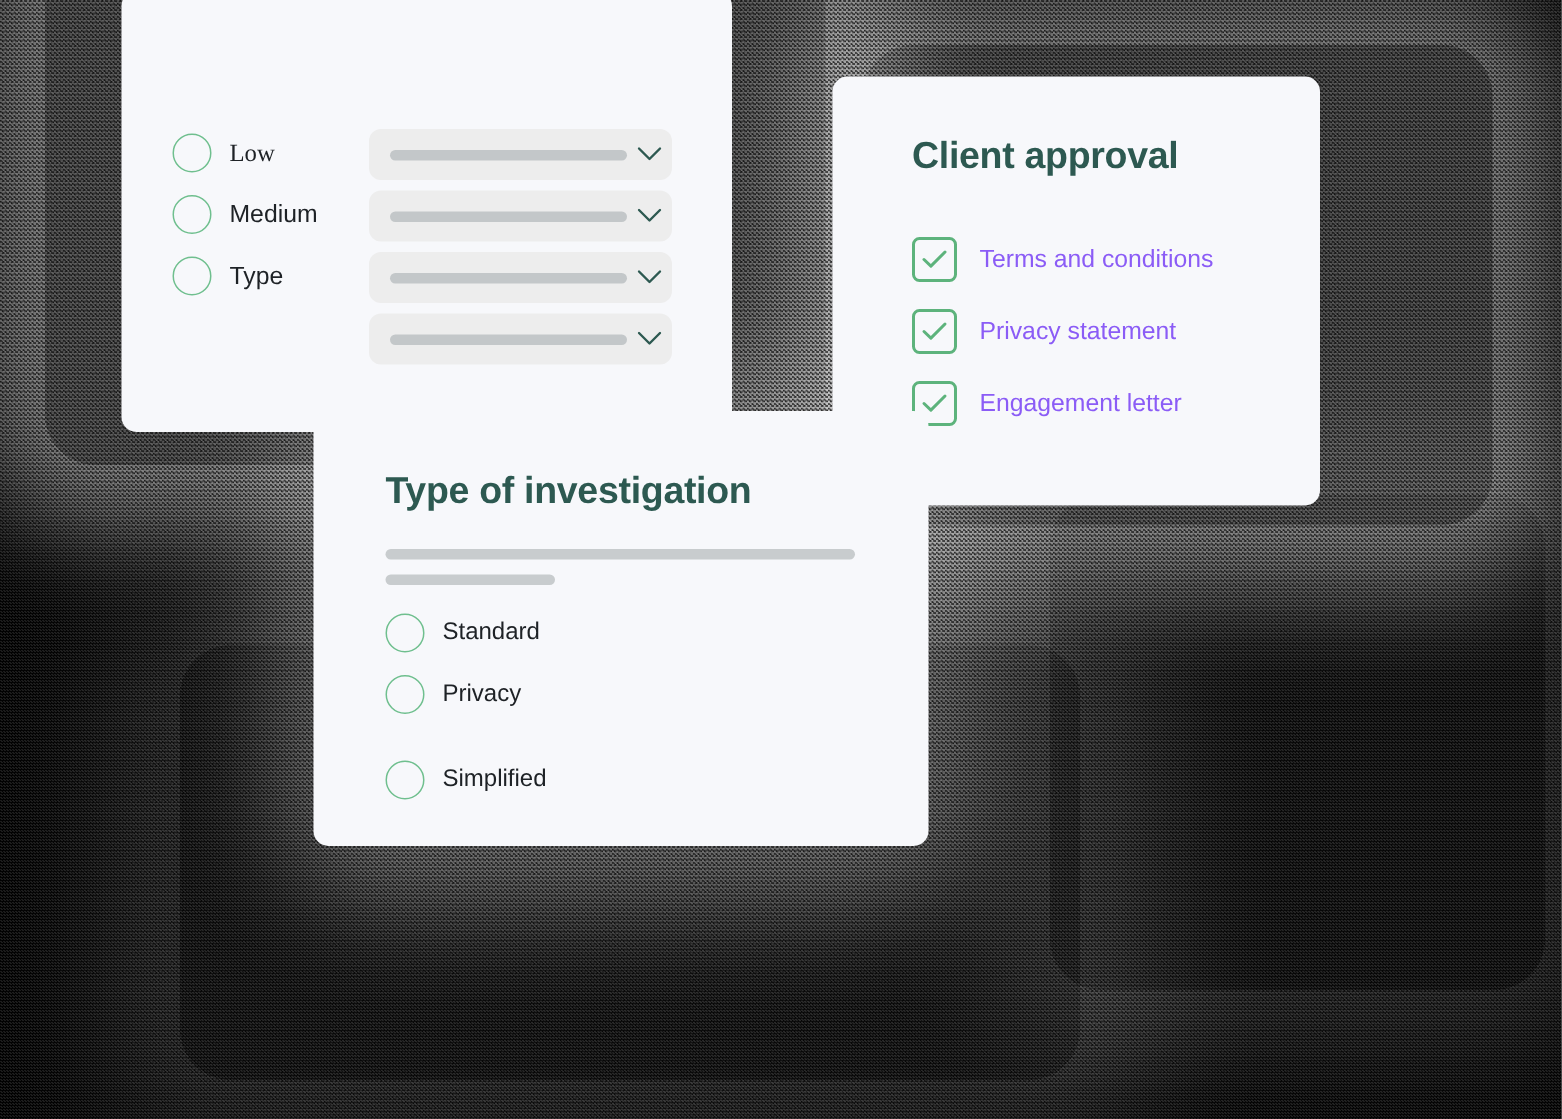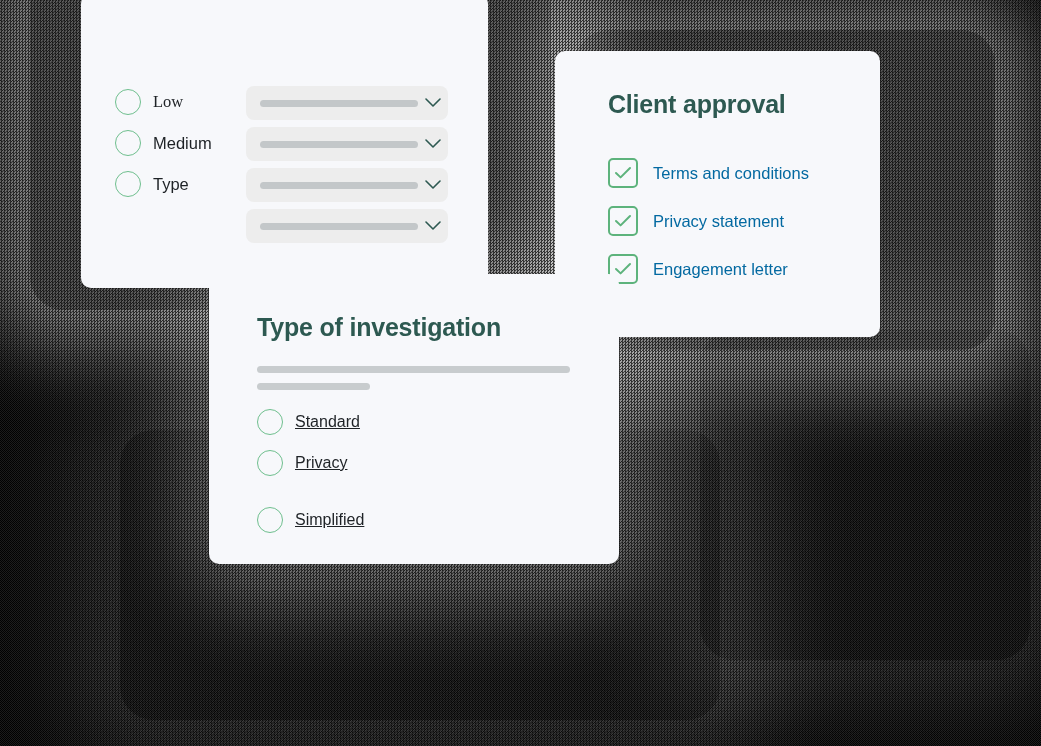--- a/index.html
+++ b/index.html
@@ -61,21 +61,21 @@
 
   #card-risk .radio-row{left:34px;}
   #card-risk .r0{top:95px;font-family:Liberation Serif, serif;}
   #card-risk .r1{top:136px;}
   #card-risk .r2{top:177px;}
 
   #card-type .radio-row{left:48px;}
   #card-type .t0{top:135px;}
   #card-type .t1{top:176px;}
   #card-type .t2{top:233px;}
-  #card-type .radio-label{font-size:16px;text-decoration:underline;}
+  #card-type .radio-label{font-size:16px;}
 
   
   .dropdown{position:absolute;left:165px;width:202px;height:34px;
     background:#EDEDED;border-radius:8px;display:flex;align-items:center;}
   #card-risk .d0{top:92px;}
   #card-risk .d1{top:133px;}
   #card-risk .d2{top:174px;}
   #card-risk .d3{top:215px;}
   .dropdown .ph{margin-left:14px;height:7px;border-radius:4px;background:#C3C7C9;flex:1 1 auto;}
   .dropdown .chev{width:30px;display:flex;align-items:center;justify-content:center;flex:0 0 auto;}
@@ -87,21 +87,21 @@
   #card-type .bar-short{left:48px;top:109px;width:113px;}
 
   
   .check-row{position:absolute;left:53px;display:flex;align-items:center;}
   #card-client .c0{top:107px;}
   #card-client .c1{top:155px;}
   #card-client .c2{top:203px;}
   .checkbox{width:30px;height:30px;border:2px solid #5DB37C;border-radius:5px;
     box-sizing:border-box;display:flex;align-items:center;justify-content:center;flex:0 0 auto;
     background:transparent;}
-  .check-label{margin-left:15px;color:#0369a1;font-size:16.5px;white-space:nowrap;}
+  .check-label{margin-left:15px;color:#8b5cf6;font-size:16.5px;white-space:nowrap;}
 </style>
 </head>
 <body>
 
 <div id="stage">
 
   <div class="glow-layer">
     <div class="glow g1"></div>
     <div class="glow g2"></div>
     <div class="glow g3"></div>

